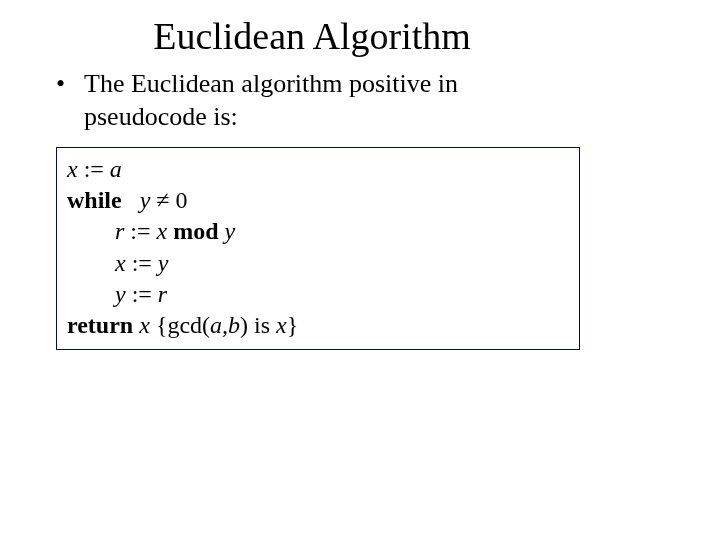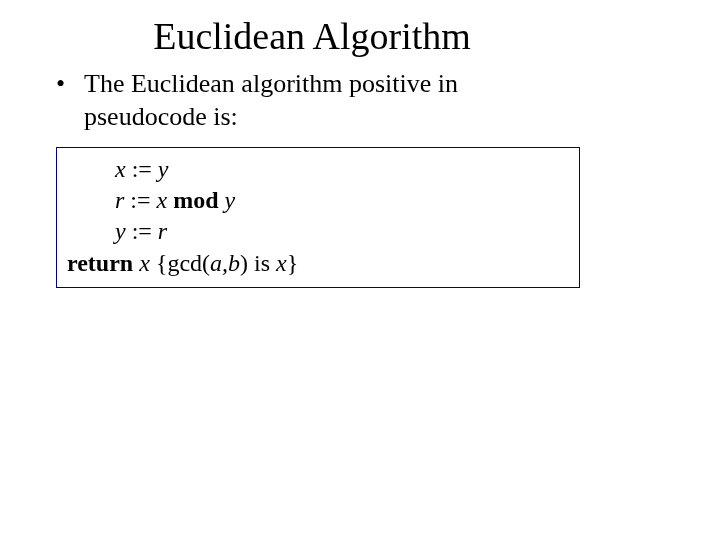--- a/index.html
+++ b/index.html
@@ -67,19 +67,21 @@
 
   <h1 class="title">Euclidean Algorithm</h1>
 
   <div class="body-text">
     <ul>
       <li class="bullet">The Euclidean algorithm positive in pseudocode is:</li>
     </ul>
   </div>
 
   <div class="code-box">
+    <div class="code-line"><span class="it">x </span><span>:= </span><span class="it">a</span></div>
+    <div class="code-line"><span class="kw">while</span><span>   </span><span class="it">y </span><span>≠</span><span> 0</span></div>
+    <div class="code-line"><span class="indent"></span><span class="it">r </span><span>:= </span><span class="it">x </span><span class="kw">mod</span><span> </span><span class="it">y</span></div>
     <div class="code-line"><span class="indent"></span><span class="it">x </span><span>:= </span><span class="it">y</span></div>
-    <div class="code-line"><span class="indent"></span><span class="it">r </span><span>:= </span><span class="it">x </span><span class="kw">mod</span><span> </span><span class="it">y</span></div>
     <div class="code-line"><span class="indent"></span><span class="it">y </span><span>:= </span><span class="it">r</span></div>
     <div class="code-line"><span class="kw">return</span><span> </span><span class="it">x </span><span>{gcd(</span><span class="it">a,b</span><span>) is </span><span class="it">x</span><span>}</span></div>
   </div>
 
 </div>
 
 </body></html>

